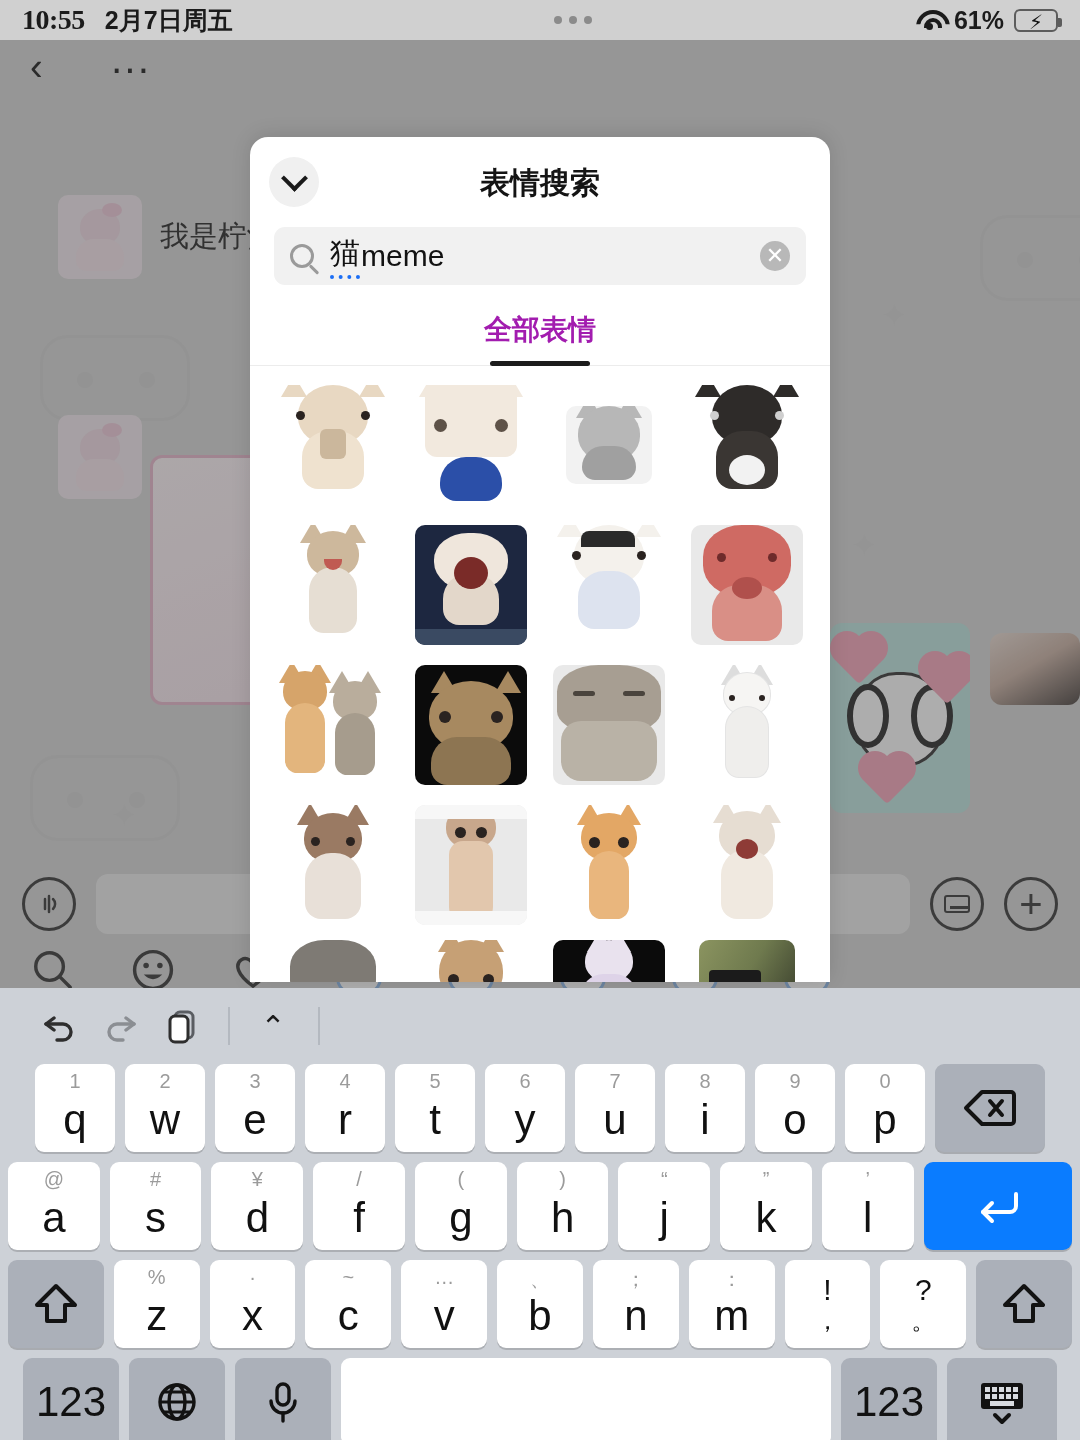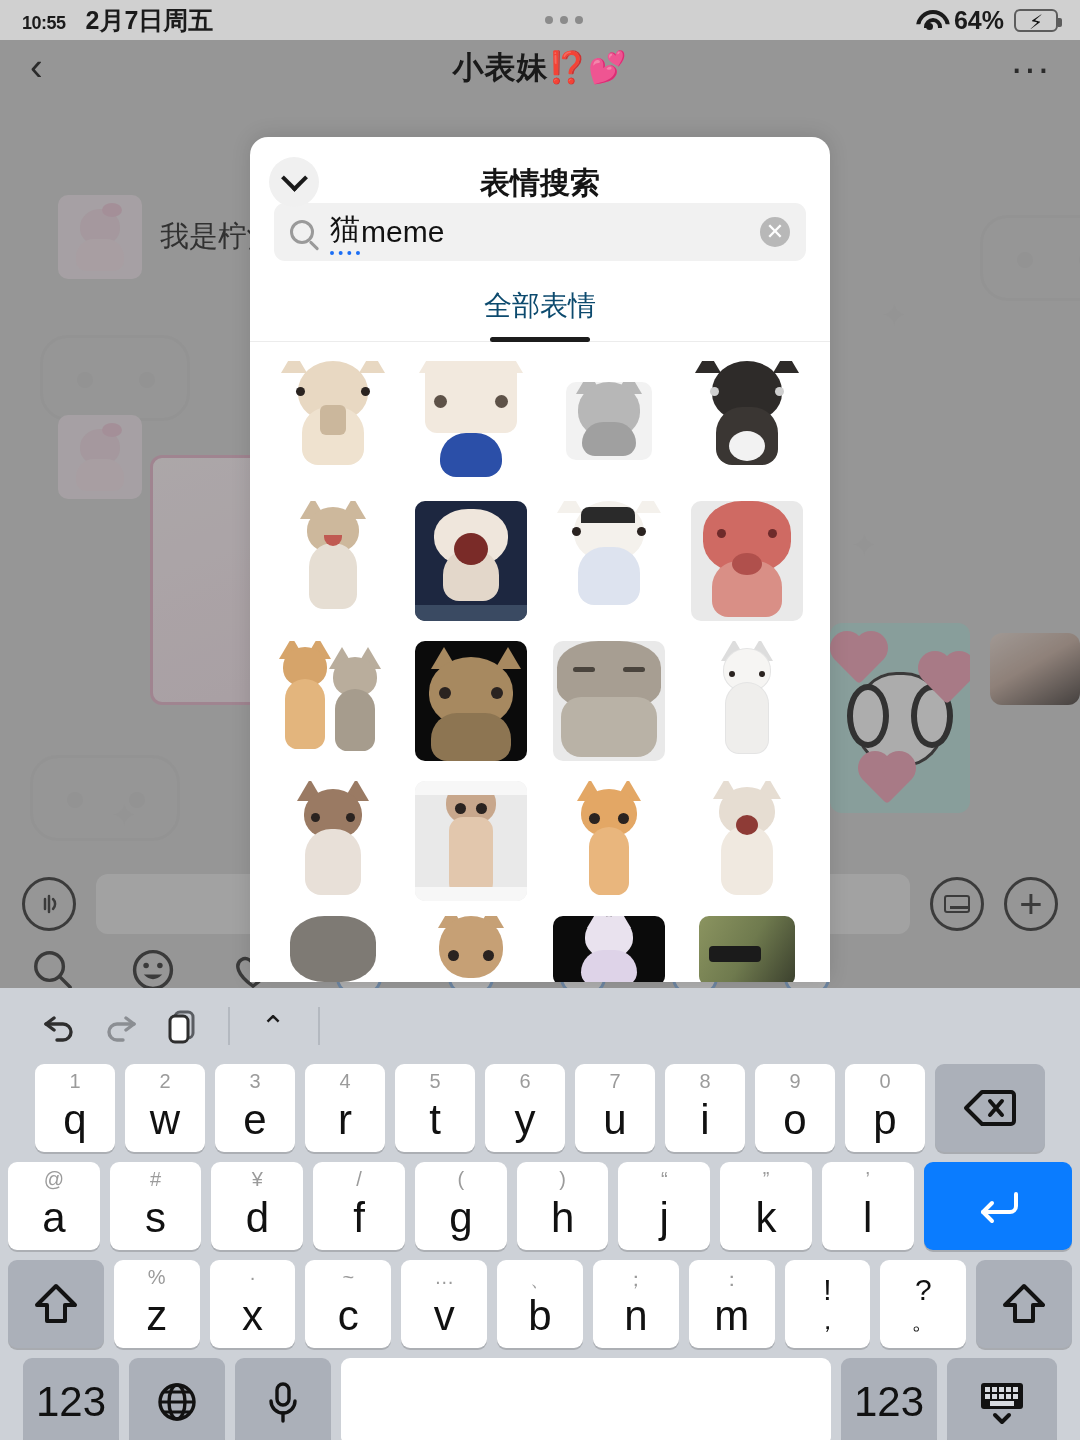--- a/index.html
+++ b/index.html
@@ -23,21 +23,21 @@
   }
 
   
   .statusbar {
     position: absolute; top: 0; left: 0; width: 1080px; height: 40px;
     display: flex; align-items: center; padding: 0 22px;
     font-size: 25px; color: #1b1b1b; font-weight: 600;
     background: #d0d0d0;
   }
   .sb-left { display: flex; align-items: baseline; gap: 20px; }
-  .sb-time { font-size: 18px; letter-spacing: -0.5px; }
+  .sb-time { font-size: 28px; letter-spacing: -0.5px; font-family: Liberation Serif, serif; }
   .sb-date { font-size: 25px; }
   .sb-mid { flex: 1; display: flex; justify-content: center; gap: 7px; }
   .sb-dot { width: 8px; height: 8px; border-radius: 50%; background: #8b8b8b; }
   .sb-right { display: flex; align-items: center; gap: 10px; }
   .wifi { width: 30px; height: 22px; position: relative; }
   .wifi::before {
     content: ""; position: absolute; left: 2px; top: 1px;
     width: 26px; height: 26px; border: 4px solid #1b1b1b;
     border-radius: 50%;
     clip-path: polygon(0 0, 100% 0, 100% 42%, 0 42%);
@@ -167,21 +167,21 @@
     border-left: 9px solid transparent; border-right: 9px solid transparent;
     border-bottom: 14px solid #8fb9e8;
   }
 
   
   .modal {
     position: absolute; left: 250px; top: 137px; width: 580px; height: 845px;
     background: #ffffff; border-radius: 18px 18px 0 0; overflow: hidden;
     box-shadow: 0 -2px 20px rgba(0,0,0,.12);
   }
-  .modal-head { position: relative; height: 66px; }
+  .modal-head { position: relative; height: 90px; }
   .collapse-btn {
     position: absolute; left: 19px; top: 20px; width: 50px; height: 50px;
     border-radius: 50%; background: #f0f0f0;
     display: flex; align-items: center; justify-content: center;
   }
   .chev { width: 19px; height: 19px; border-right: 4px solid #1a1a1a;
     border-bottom: 4px solid #1a1a1a; transform: rotate(45deg) translate(-3px,-3px); }
   .modal-title {
     position: absolute; left: 0; right: 0; top: 26px; text-align: center;
     font-size: 30px; font-weight: 600; color: #141414;
@@ -208,21 +208,21 @@
     display: flex; align-items: center; justify-content: center; flex: none;
     color: #fff; font-size: 22px; line-height: 22px;
   }
   .tabs {
     display: flex; margin-top: 26px; border-bottom: 1px solid #ececec;
   }
   .tab {
     flex: 1; text-align: center; font-size: 28px; padding-bottom: 16px; position: relative;
     color: #a8a8a8;
   }
-  .tab.active { color: #0c4a6e; font-weight: 400; }
+  .tab.active { color: #a21caf; font-weight: 700; }
   .tab.active::after {
     content: ""; position: absolute; left: 50%; transform: translateX(-50%);
     bottom: -1px; width: 100px; height: 5px; background: #1c1c1c; border-radius: 3px;
   }
   .grid {
     display: grid; grid-template-columns: repeat(4, 1fr);
     gap: 10px 8px; padding: 14px 18px 0 18px;
   }
   .cell {
     height: 130px; display: flex; align-items: center; justify-content: center;
@@ -423,30 +423,29 @@
     </div>
     <div class="sb-mid">
       <span class="sb-dot"></span>
         <span class="sb-dot"></span>
         <span class="sb-dot"></span>
     </div>
     <div class="sb-right">
       <span class="wifi">
           <span class="wifi-dot"></span>
         </span>
-      <span class="batt-pct">64%</span>
+      <span class="batt-pct">61%</span>
       <span class="batt">
         <span class="batt-fill"></span><span class="bolt">⚡</span>
       </span>
     </div>
   </div>
 
   <div class="navbar">
     <div class="nav-back">‹</div>
-    <div class="nav-title">小表妹⁉️💕</div>
     <div class="nav-more">···</div>
   </div>
 
   <div class="modal">
     <div class="modal-head">
       <div class="collapse-btn">
           <span class="chev"></span>
         </div>
       <div class="modal-title">表情搜索</div>
     </div>

